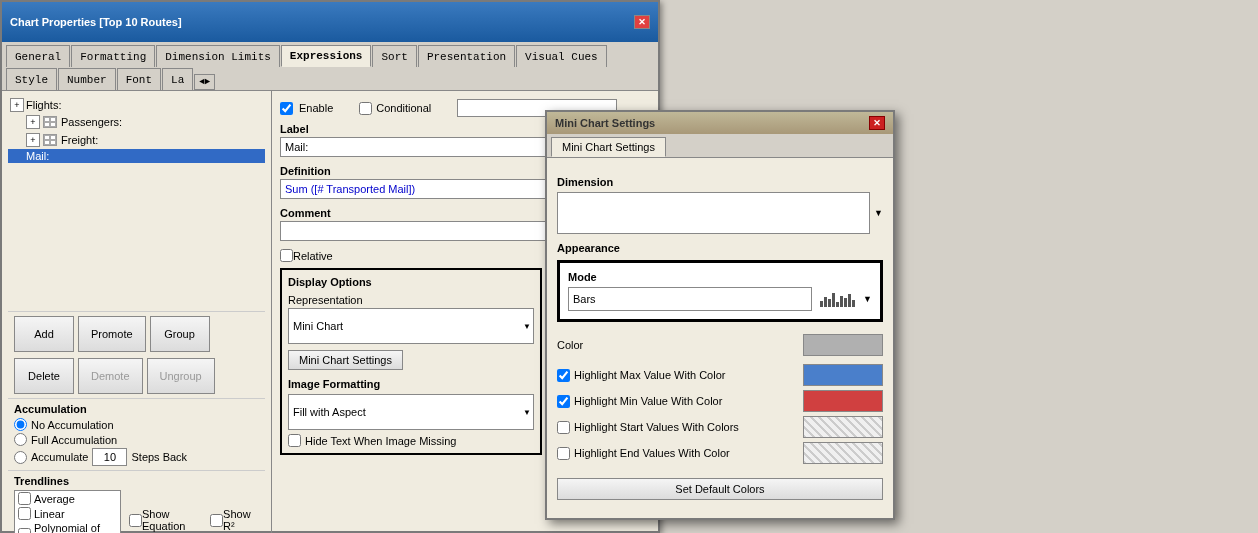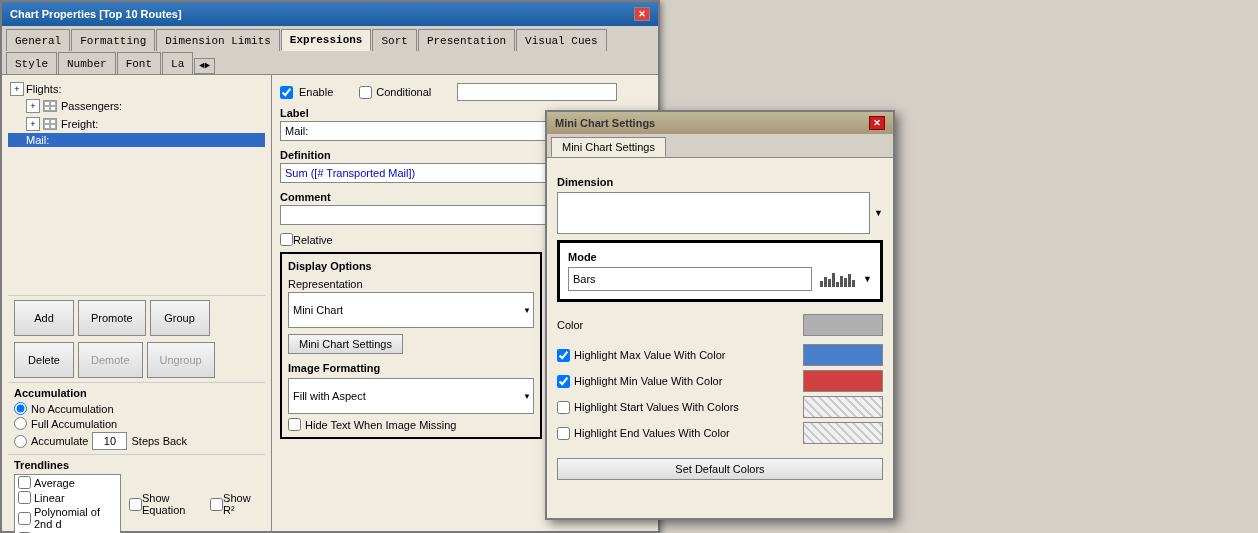--- a/index.html
+++ b/index.html
@@ -24,21 +24,21 @@
 
     .window-titlebar {
       background: linear-gradient(to bottom, #3a7abf, #1a5a9f);
       color: white;
       padding: 4px 8px;
       font-size: 11px;
       font-weight: bold;
       display: flex;
       align-items: center;
       justify-content: space-between;
-      height: 24px;
+      height: 40px;
     }
 
     .titlebar-buttons {
       display: flex;
       gap: 2px;
     }
 
     .titlebar-btn {
       width: 16px;
       height: 14px;
@@ -812,20 +812,21 @@
     
     <div class="mini-section-label">Dimension</div>
     <div class="dropdown-row">
       <select class="full-select">
         <option># Transported Mail</option>
       </select>
       <span style="font-size:9px;">▼</span>
     </div>
 
     
+    <div class="mini-section-label">Appearance</div>
     
     
     <div class="mode-box">
       <div class="mode-label">Mode</div>
       <div class="mode-select-row">
         <select class="mode-select">
           <option>Bars</option>
         </select>
 
         <div class="bar-icon">

